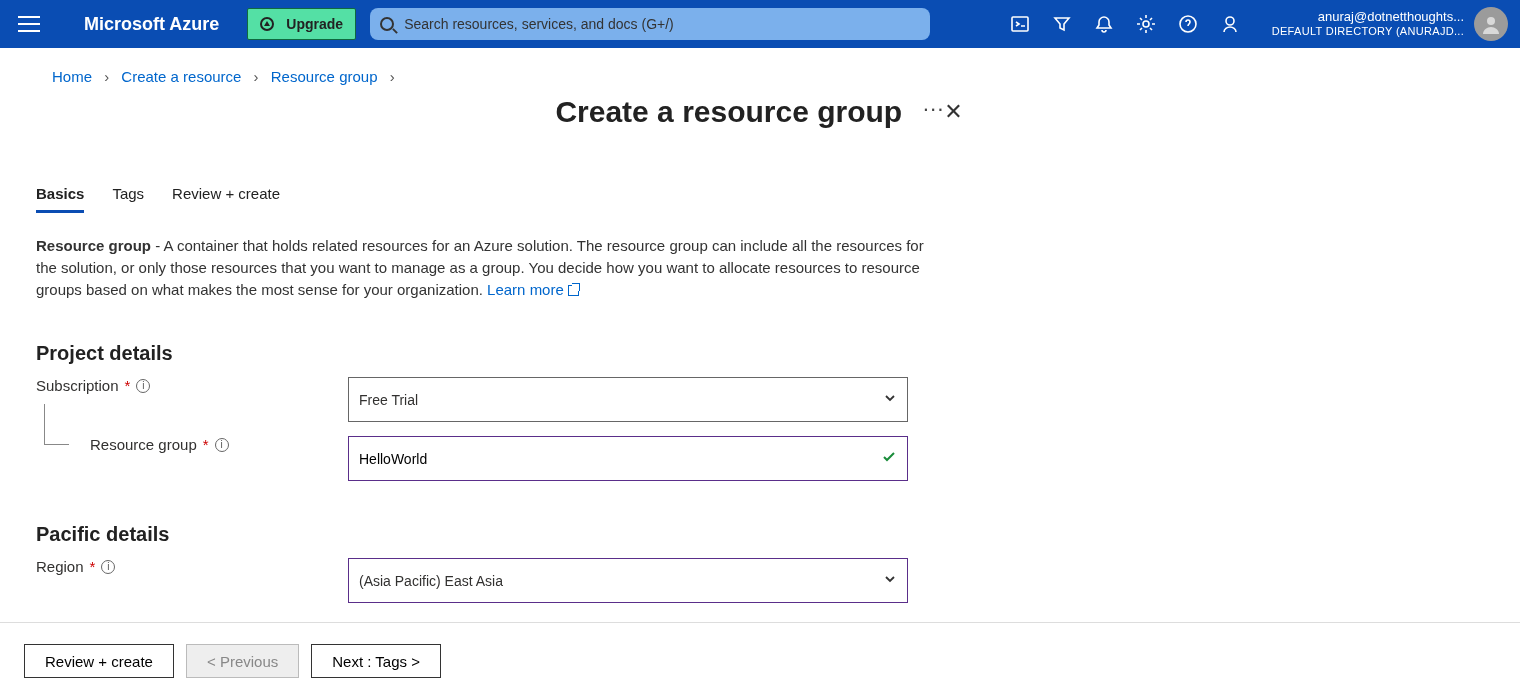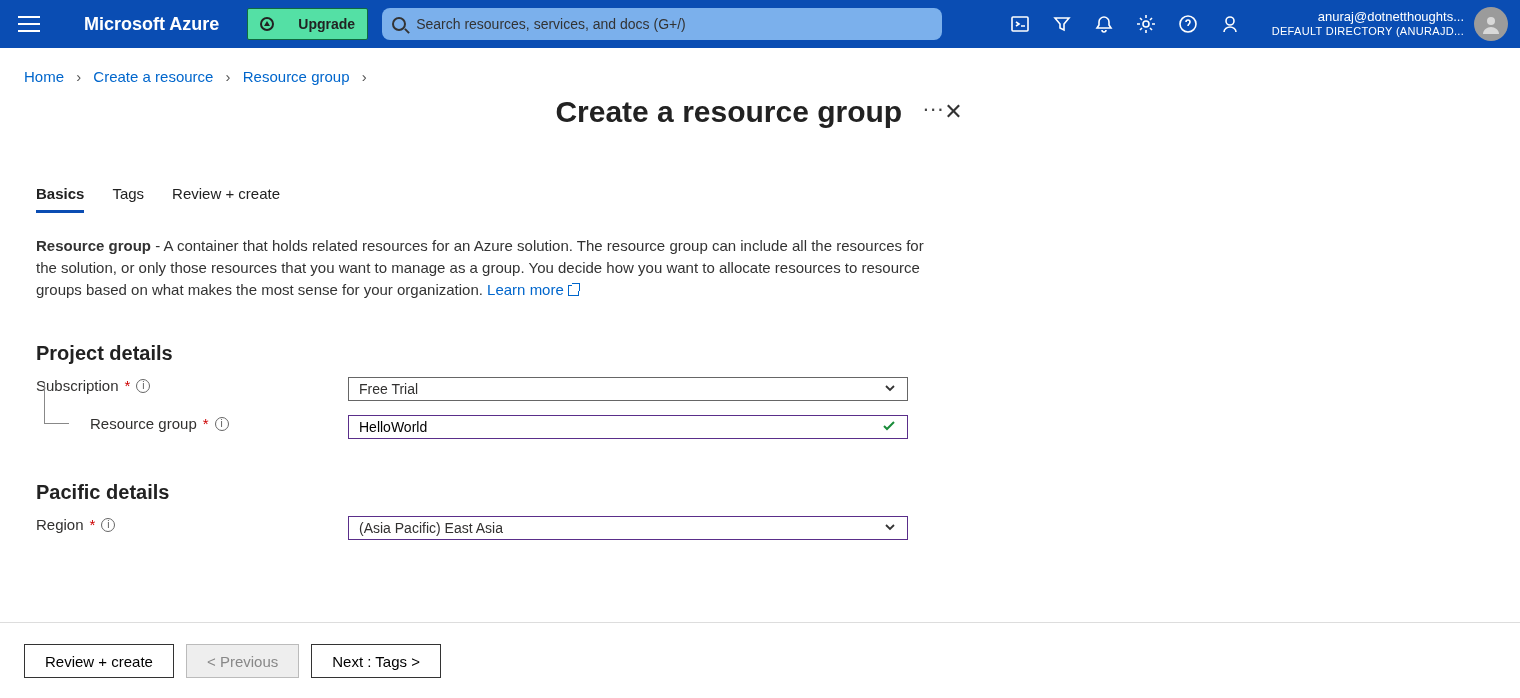--- a/index.html
+++ b/index.html
@@ -16,21 +16,21 @@
 }
 .hamburger { width: 22px; height: 16px; display:flex; flex-direction:column; justify-content:space-between; cursor:pointer;}
 .hamburger span { height:2px; background:#fff; width:100%; }
 .brand { color:#fff; font-size:18px; font-weight:600; margin-left:30px; margin-right:14px; white-space:nowrap; }
 .upgrade-btn {
   background:#54e0a5;
   color:#222;
   border:1px solid #0e6a3f;
   border-radius:2px;
   height:32px;
-  display:flex; align-items:center; gap:24px;
+  display:flex; align-items:center; gap:12px;
   padding:7px 12px;
   font-size:14px; font-weight:600;
   cursor:pointer;
 }
 .upgrade-btn .circ { width:14px; height:14px; border:2px solid #222; border-radius:50%; display:flex; align-items:center; justify-content:center;}
 .upgrade-btn .circ::after{content:""; width:0;height:0;border-left:3px solid transparent;border-right:3px solid transparent;border-bottom:5px solid #222; margin-top:-1px;}
 .searchbox {
   flex:0 0 560px;
   height:32px;
   background:#7bb0ec;
@@ -49,21 +49,21 @@
 .topicons .ticon { width:20px; height:20px; color:#fff; cursor:pointer; display:flex; align-items:center; justify-content:center;}
 .topicons svg { stroke:#fff; fill:none; stroke-width:1.6; }
 .acct { display:flex; align-items:center; gap:10px; margin-left:18px; color:#fff; }
 .acct-text { text-align:right; line-height:1.15; }
 .acct-email { font-size:13px; }
 .acct-dir { font-size:11px; letter-spacing:.3px; }
 .avatar { width:34px; height:34px; border-radius:50%; background:#9b9b9b; display:flex; align-items:center; justify-content:center;}
 .avatar svg { fill:#d9d9d9; }
 
 
-.crumbs { padding:20px 24px 4px; font-size:15px; }
+.crumbs { padding:20px 24px 4px; font-size:15px;margin-left:28px; }
 .crumbs a { color:#0066cc; text-decoration:none; cursor:pointer;}
 .crumbs .sep { color:#555; margin:0 8px; }
 
 
 .titlebar { display:flex; align-items:center; justify-content:center; padding:6px 30px 0 28px;}
 .titlebar h1 { font-size:30px; font-weight:600; color:#222; }
 .title-left{display:flex; align-items:center; gap:20px;}
 .more-dots { font-size:22px; color:#444; cursor:pointer; line-height:1; padding-bottom:6px;}
 .close-x { font-size:22px; color:#333; cursor:pointer; font-weight:300; }
 
@@ -80,21 +80,21 @@
 .desc .ext { display:inline-block; width:11px; height:11px; border:1.4px solid #0066cc; position:relative; margin-left:4px; top:1px;}
 .desc .ext::after{content:"";position:absolute;right:-2px;top:-3px;width:7px;height:7px;border-top:1.4px solid #0066cc;border-right:1.4px solid #0066cc;background:#fff;}
 
 .section-h { font-weight:600; font-size:20px; margin-top:42px; margin-bottom:12px; color:#222;}
 .row { display:flex; align-items:flex-start; margin-bottom:14px; }
 .row .lbl { width:312px; font-size:15px; display:flex; align-items:center; gap:6px; }
 .row .lbl.indent { padding-left:54px; position:relative;}
 .row .lbl.indent::before{content:"";position:absolute;left:8px;top:-32px;width:24px;height:40px;border-left:1px solid #888;border-bottom:1px solid #888;}
 .req { color:#c00; }
 .info-i { width:14px; height:14px; border:1px solid #666; border-radius:50%; display:inline-flex; align-items:center; justify-content:center; font-size:10px; font-style:normal; color:#555; cursor:pointer;}
-.ctrl { width:560px; border:1px solid #666; height:24px; display:flex; align-items:center; padding:0 10px; font-size:14px; background:#fff; cursor:pointer; position:relative;}
+.ctrl { width:560px; border:1px solid #666; height:45px; display:flex; align-items:center; padding:0 10px; font-size:14px; background:#fff; cursor:pointer; position:relative;}
 .ctrl.valid { border-color:#5a2e8a; }
 .ctrl .chev { margin-left:auto; }
 .ctrl .chev svg{stroke:#333;fill:none;stroke-width:1.8;}
 .ctrl .ok { margin-left:auto; }
 .ctrl .ok svg{stroke:#1a8c3a;fill:none;stroke-width:2;}
 .ctrl input { border:none; outline:none; width:100%; font-size:14px; font-family:inherit; background:transparent;}
 
 
 .divider { position:absolute; left:0; right:0; top:622px; border-top:1px solid #ddd;}
 .footer { position:absolute; left:24px; bottom:20px; display:flex; gap:12px;}

